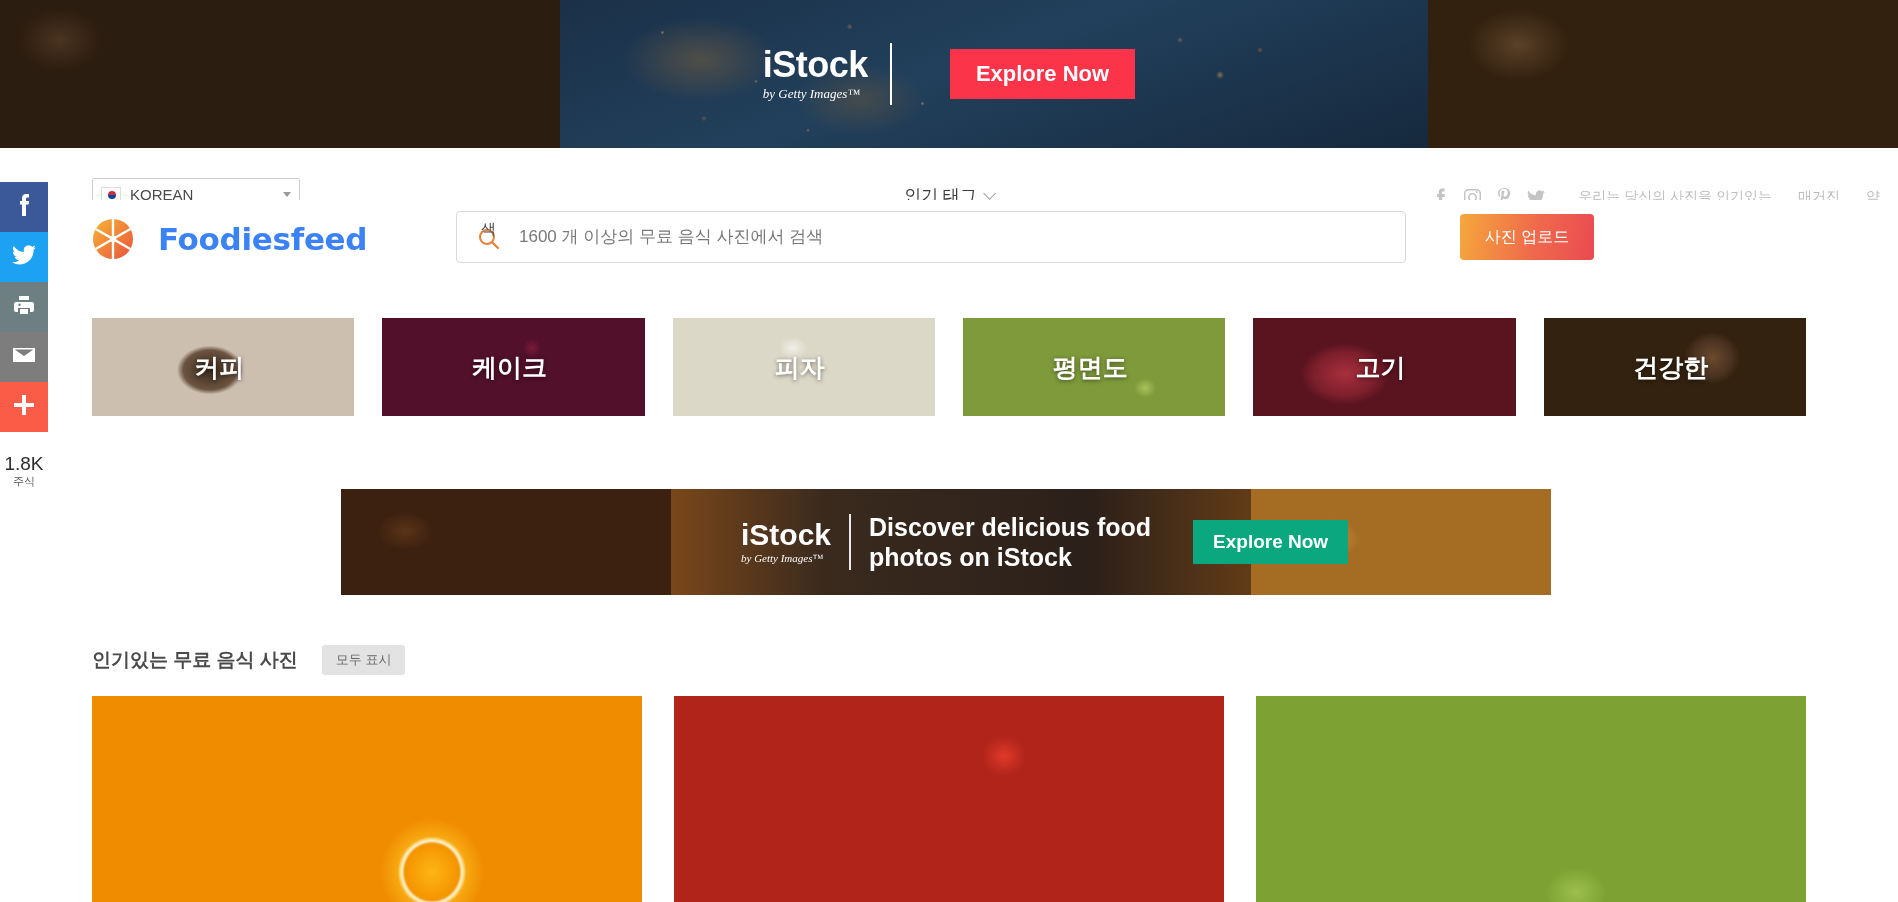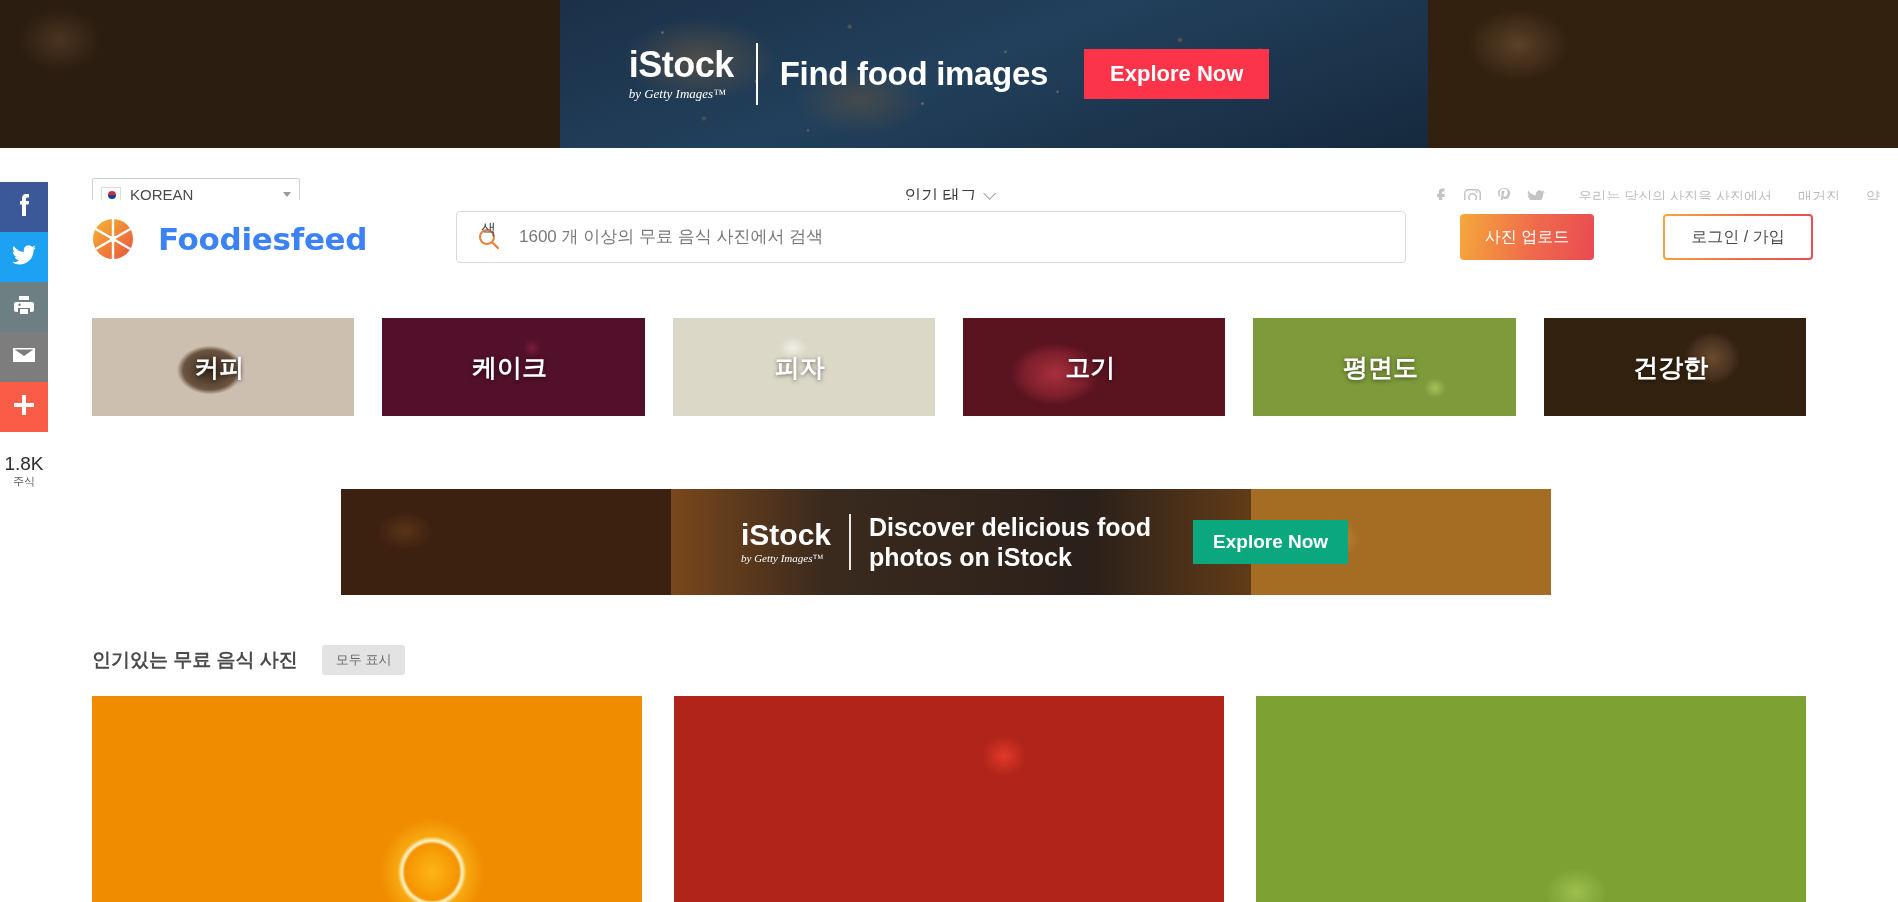--- a/index.html
+++ b/index.html
@@ -372,21 +372,20 @@
   <div class="tb-photo-left"></div>
   <div class="tb-mid"></div>
   <div class="tb-speckle"></div>
   <div class="tb-photo-right"></div>
   <div class="tb-content">
     <div class="tb-istock">
       <div class="tb-istock-name">iStock</div>
       <div class="tb-istock-sub">by Getty Images™</div>
     </div>
     <div class="tb-divider"></div>
-    <div class="tb-headline">Find food images</div>
     <button class="tb-cta">Explore Now</button>
   </div>
 </div>
 
 <div class="share-rail">
   <div class="share-btn share-fb">
     <span>
       <svg width="12" height="24" viewBox="0 0 12 24">
           <path d="M8 8V6c0-1 .3-1.6 1.7-1.6H11V1h-2.6C5.2 1 4 2.7 4 5.5V8H2v3.5h2V23h4V11.5h2.7L11 8H8z"></path>
         </svg>
@@ -452,21 +451,21 @@
     <span class="soc-ico">
       <svg width="14" height="18" viewBox="0 0 14 18">
           <path d="M7.3 0C3.1 0 1 2.9 1 5.4c0 1.5.6 2.8 1.8 3.3.2.1.4 0 .4-.2l.2-.7c.1-.2 0-.3-.1-.5A2.9 2.9 0 012.6 5c0-2.2 1.7-4.2 4.4-4.2 2.4 0 3.7 1.4 3.7 3.3 0 2.5-1.1 4.6-2.8 4.6-.9 0-1.6-.8-1.4-1.7.3-1.1.8-2.3.8-3.1 0-.7-.4-1.3-1.2-1.3-.9 0-1.7 1-1.7 2.3 0 .8.3 1.4.3 1.4L3.6 12c-.3 1.4-.1 3.2 0 3.4 0 .1.2.2.3.1.1-.1 1.3-1.6 1.7-3.1l.6-2.3c.3.6 1.2 1.1 2.2 1.1 2.9 0 4.8-2.6 4.8-6.1C13.2 2.5 11 0 7.3 0z"></path>
         </svg>
     </span>
     <span class="soc-ico">
       <svg width="18" height="15" viewBox="0 0 18 15">
           <path d="M18 1.9a7.4 7.4 0 01-2.1.6 3.7 3.7 0 001.6-2 7.3 7.3 0 01-2.3.9A3.7 3.7 0 008.9 4.5c0 .3 0 .6.1.8A10.4 10.4 0 011.3.7a3.7 3.7 0 001.1 4.9 3.6 3.6 0 01-1.6-.5v.1c0 1.8 1.2 3.2 2.9 3.5a3.6 3.6 0 01-1.6.1 3.7 3.7 0 003.4 2.5A7.4 7.4 0 010 12.9a10.4 10.4 0 005.7 1.7c6.8 0 10.5-5.6 10.5-10.5v-.5A7.5 7.5 0 0018 1.9z"></path>
         </svg>
     </span>
-    <span class="nav-link">우리는 당신의 사진을 사진에서</span>
+    <span class="nav-link">우리는 당신의 사진을 인기있는</span>
     <span class="nav-link">매거진</span>
     <span class="nav-link">약</span>
   </div>
 </div>
 
 <div class="header">
   <div class="brand">
     <span class="aperture">
       <svg width="42" height="42" viewBox="0 0 42 42">
         <defs>
@@ -495,38 +494,37 @@
       <svg width="26" height="26" viewBox="0 0 26 26">
         <circle cx="10" cy="13" r="7" stroke="#e8813a" stroke-width="2" fill="none"></circle>
         <path d="M15.2 18.2 L21 24" stroke="#e8813a" stroke-width="2.2" fill="none" stroke-linecap="round"></path>
       </svg>
       <span class="search-glyph">색</span>
     </span>
     <input class="search-input" type="text" placeholder="1600 개 이상의 무료 음식 사진에서 검색" style="">
   </div>
 
   <button class="btn-upload">사진 업로드</button>
-  <button class="btn-login">로그인 / 가입</button>
 </div>
 
 <div class="tiles">
   <div class="tile t-coffee">
     <span class="tile-label">커피</span>
   </div>
   <div class="tile t-cake">
     <span class="tile-label">케이크</span>
   </div>
   <div class="tile t-pizza">
     <span class="tile-label">피자</span>
   </div>
+  <div class="tile t-board">
+    <span class="tile-label">평면도</span>
+  </div>
   <div class="tile t-meat">
     <span class="tile-label">고기</span>
-  </div>
-  <div class="tile t-board">
-    <span class="tile-label">평면도</span>
   </div>
   <div class="tile t-avocado">
     <span class="tile-label">건강한</span>
   </div>
 </div>
 
 <div class="mid-banner">
   <div class="mb-left"></div>
   <div class="mb-right"></div>
   <div class="mb-inner">

